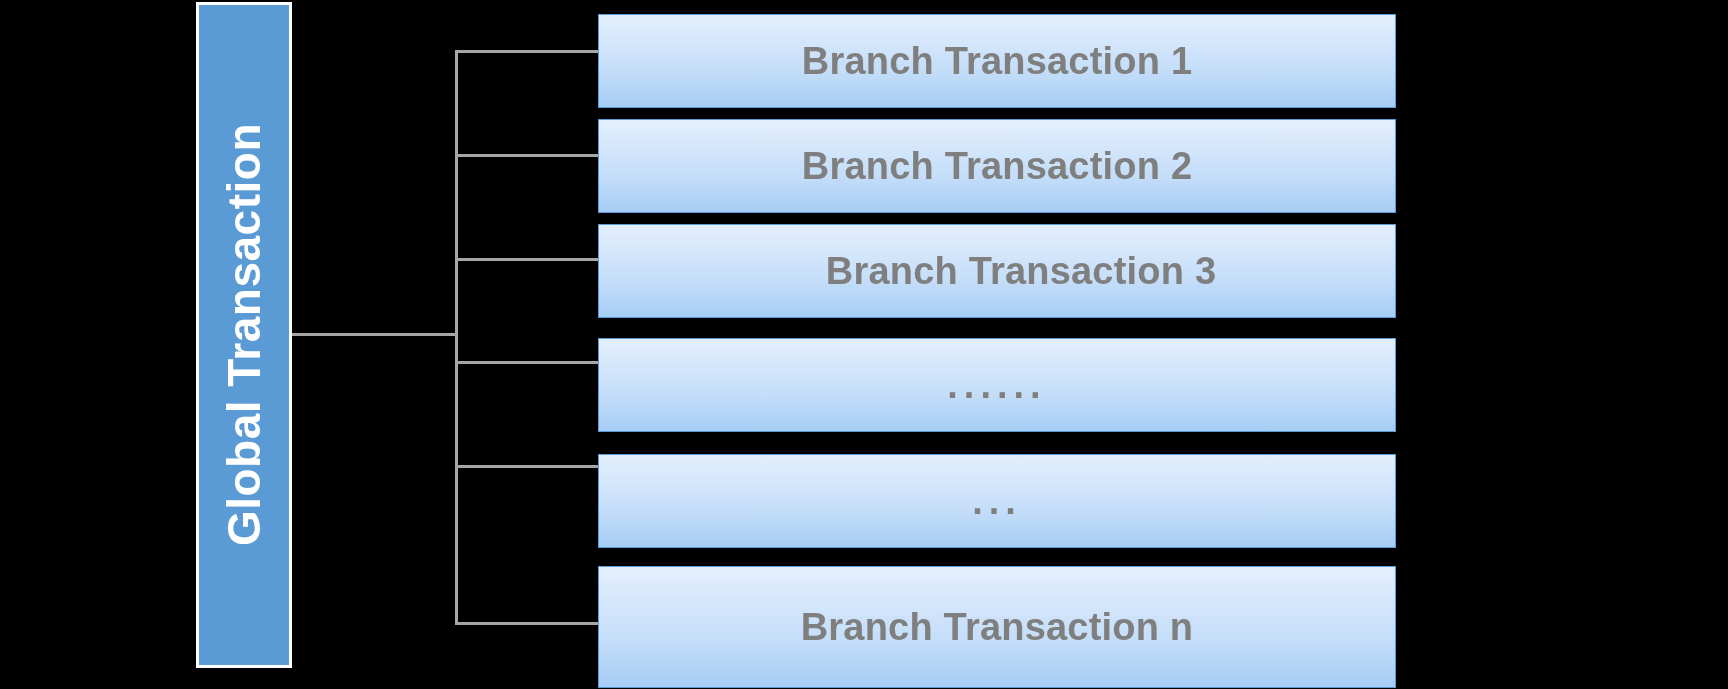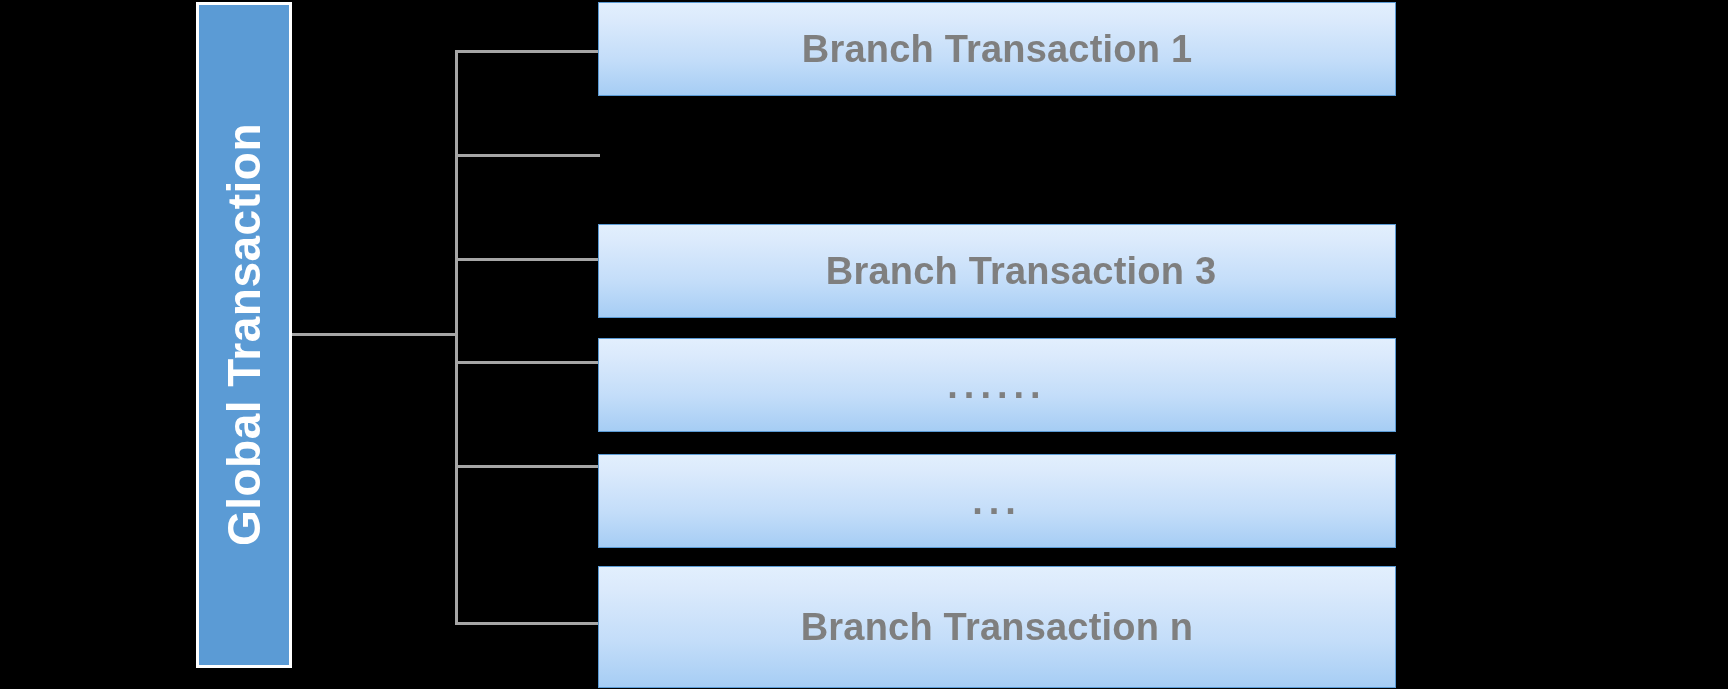--- a/index.html
+++ b/index.html
@@ -86,24 +86,27 @@
 
   <div class="conn-line conn-v" style="left:455px; top:50px; height:575px;"></div>
 
   <div class="conn-line conn-h" style="left:455px; top:50px; width:145px;"></div>
   <div class="conn-line conn-h" style="left:455px; top:154px; width:145px;"></div>
   <div class="conn-line conn-h" style="left:455px; top:258px; width:145px;"></div>
   <div class="conn-line conn-h" style="left:455px; top:361px; width:145px;"></div>
   <div class="conn-line conn-h" style="left:455px; top:465px; width:145px;"></div>
   <div class="conn-line conn-h" style="left:455px; top:622px; width:145px;"></div>
 
-  <div class="branch-box" style="top:2px; height:94px;">
+  <div class="branch-box" style="top:14px; height:94px;">
     <span class="branch-label">Branch Transaction 1</span>
   </div>
 
+  <div class="branch-box" style="top:119px; height:94px;">
+    <span class="branch-label">Branch Transaction 2</span>
+  </div>
 
   <div class="branch-box" style="top:224px; height:94px;padding-left:48px;">
     <span class="branch-label">Branch Transaction 3</span>
   </div>
 
   <div class="branch-box" style="top:338px; height:94px;">
     <span class="branch-label dots">......</span>
   </div>
 
   <div class="branch-box" style="top:454px; height:94px;">

